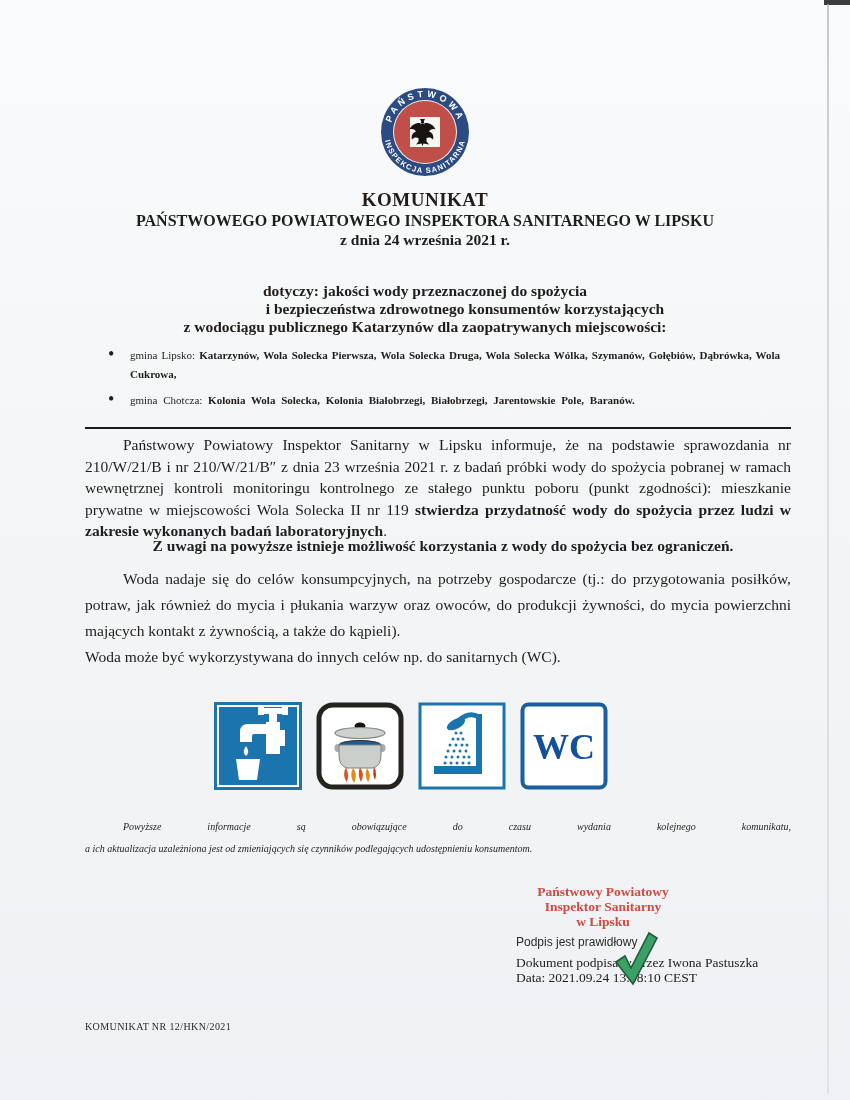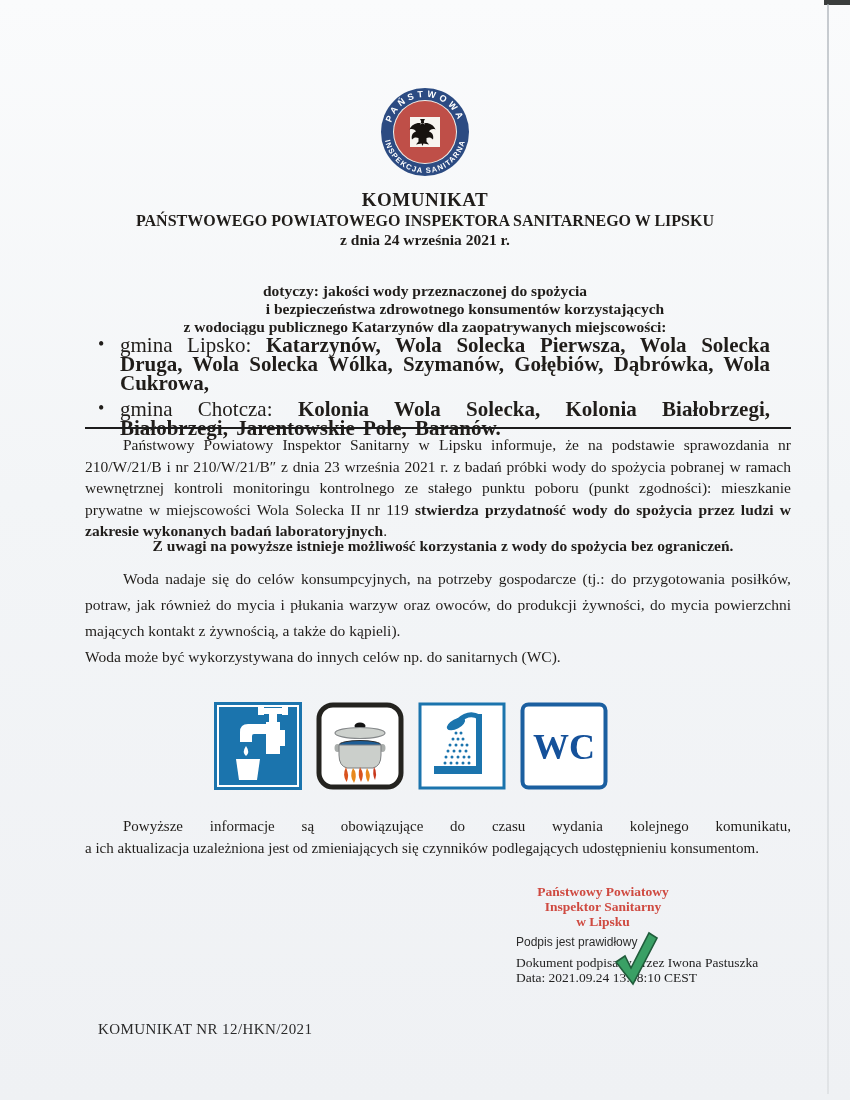--- a/index.html
+++ b/index.html
@@ -15,41 +15,41 @@
   .corner-mark{position:absolute;right:0;top:0;width:26px;height:5px;background:#3b3e3d;}
   .seal{position:absolute;top:86px;left:50%;transform:translateX(-50%);}
   .ctr{position:absolute;left:0;width:100%;text-align:center;font-weight:bold;}
   .t1{top:189px;font-size:19px;letter-spacing:.5px;font-family:Liberation Serif, serif;}
   .t2{top:212px;font-size:16px;}
   .t3{top:231px;font-size:15.5px;}
   .t4{top:249px;font-size:15.5px;}
   .s1{top:282px;font-size:15.5px;}
   .s2{top:300px;font-size:15.5px;margin-left:40px;}
   .s3{top:318px;font-size:15.5px;}
-  .bullets{position:absolute;top:336px;left:96px;width:674px;list-style:none;margin:0;padding:0;font-size:21px;line-height:19px;}
+  .bullets{position:absolute;top:336px;left:96px;width:674px;list-style:none;margin:10px;padding:0;font-size:11px;line-height:19px;}
   .bullets li{position:relative;padding-left:24px;text-align:justify;margin-bottom:7px;}
   .bullets li::before{content:"\2022";position:absolute;left:2px;top:-1px;font-size:18px;}
   .bullets li.wide{word-spacing:3px;}
   .b{font-weight:bold;}
   .rule{position:absolute;top:427px;left:85px;width:706px;border-top:2px solid #1c1c1c;}
   .para1{position:absolute;top:434px;left:85px;width:706px;font-size:15.5px;line-height:21.5px;text-align:justify;text-indent:38px;}
   .emph{position:absolute;top:537px;left:90px;width:706px;font-size:15.5px;font-weight:bold;text-align:center;}
   .para2{position:absolute;top:566px;left:85px;width:706px;font-size:15.5px;line-height:26px;text-align:justify;text-indent:38px;}
   .para3{position:absolute;top:648px;left:85px;width:706px;font-size:15.5px;}
   .icon-row{position:absolute;top:702px;left:0;width:100%;display:flex;justify-content:center;gap:14px;transform:translateX(-14px);}
   .icon-row svg{display:block;}
-  .closing{position:absolute;top:816px;left:85px;width:706px;font-size:15px;line-height:21.5px;}
+  .closing{position:absolute;top:816px;left:85px;width:706px;font-size:10px;line-height:21.5px;font-style:italic;}
   .closing .l1{text-align:justify;text-align-last:justify;text-indent:38px;}
   .closing .l2{text-align:justify;}
   .red-sign{position:absolute;top:884px;left:518px;width:170px;text-align:center;font-size:13.5px;line-height:15px;font-weight:bold;}
   .dsig{position:absolute;top:935px;left:516px;width:280px;}
   .dsig .v{font-family:"Liberation Sans",sans-serif;font-size:12px;color:#2b2b2b;margin-bottom:6px;}
   .dsig .s{font-size:13.5px;line-height:15px;color:#222;}
   .dsig .check{position:absolute;left:92px;top:-4px;}
-  .footer{position:absolute;top:1021px;left:98px;font-size:15px;letter-spacing:.4px;color:#2a2a2a;text-align:right;}
+  .footer{position:absolute;top:1021px;left:85px;font-size:10px;letter-spacing:.4px;color:#2a2a2a;text-align:right;}
 </style>
 </head>
 <body>
 
 <div class="page">
   <div class="corner-mark"></div>
   <div class="edge-line"></div>
 
   <div class="seal">
     <svg width="92" height="92" viewBox="0 0 92 92">

